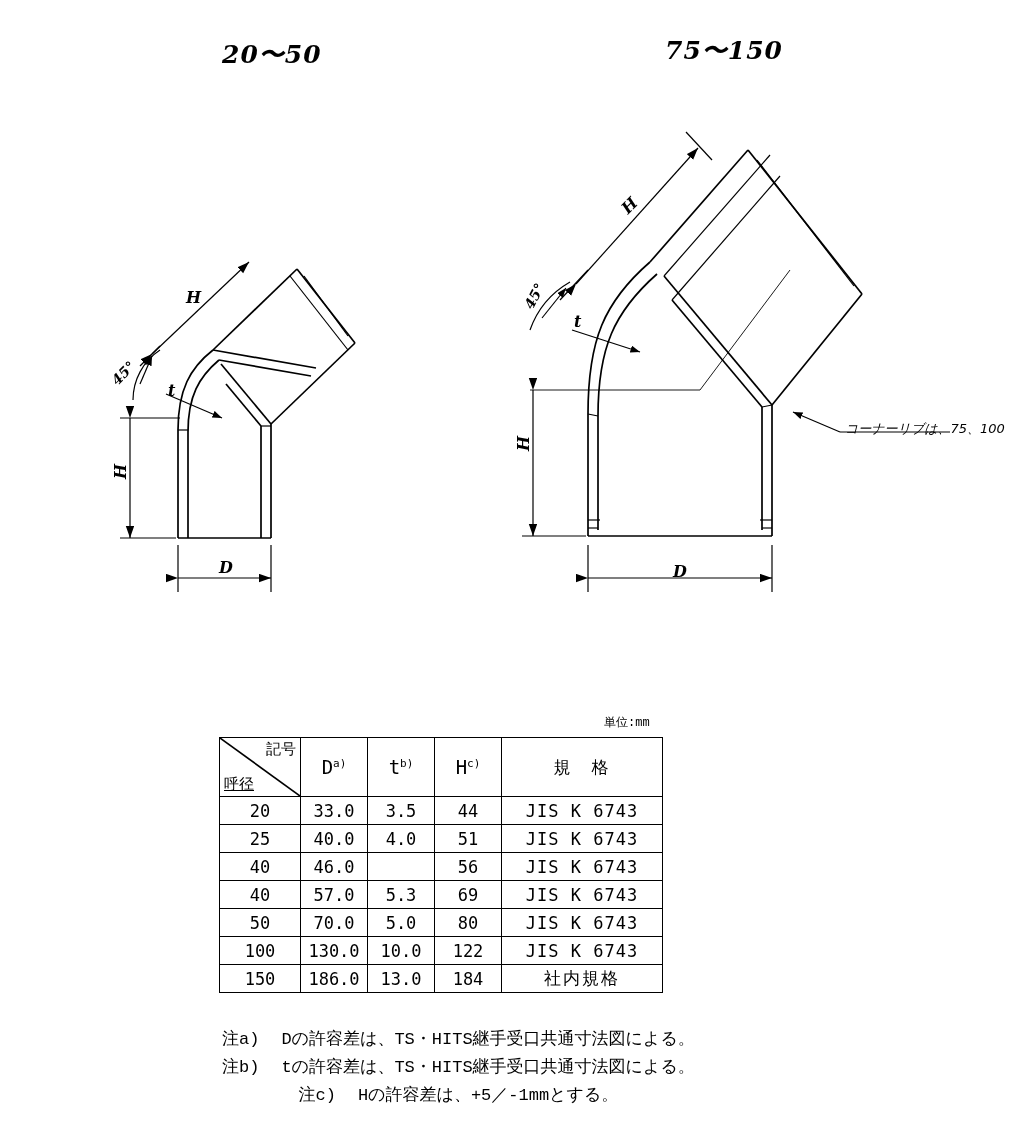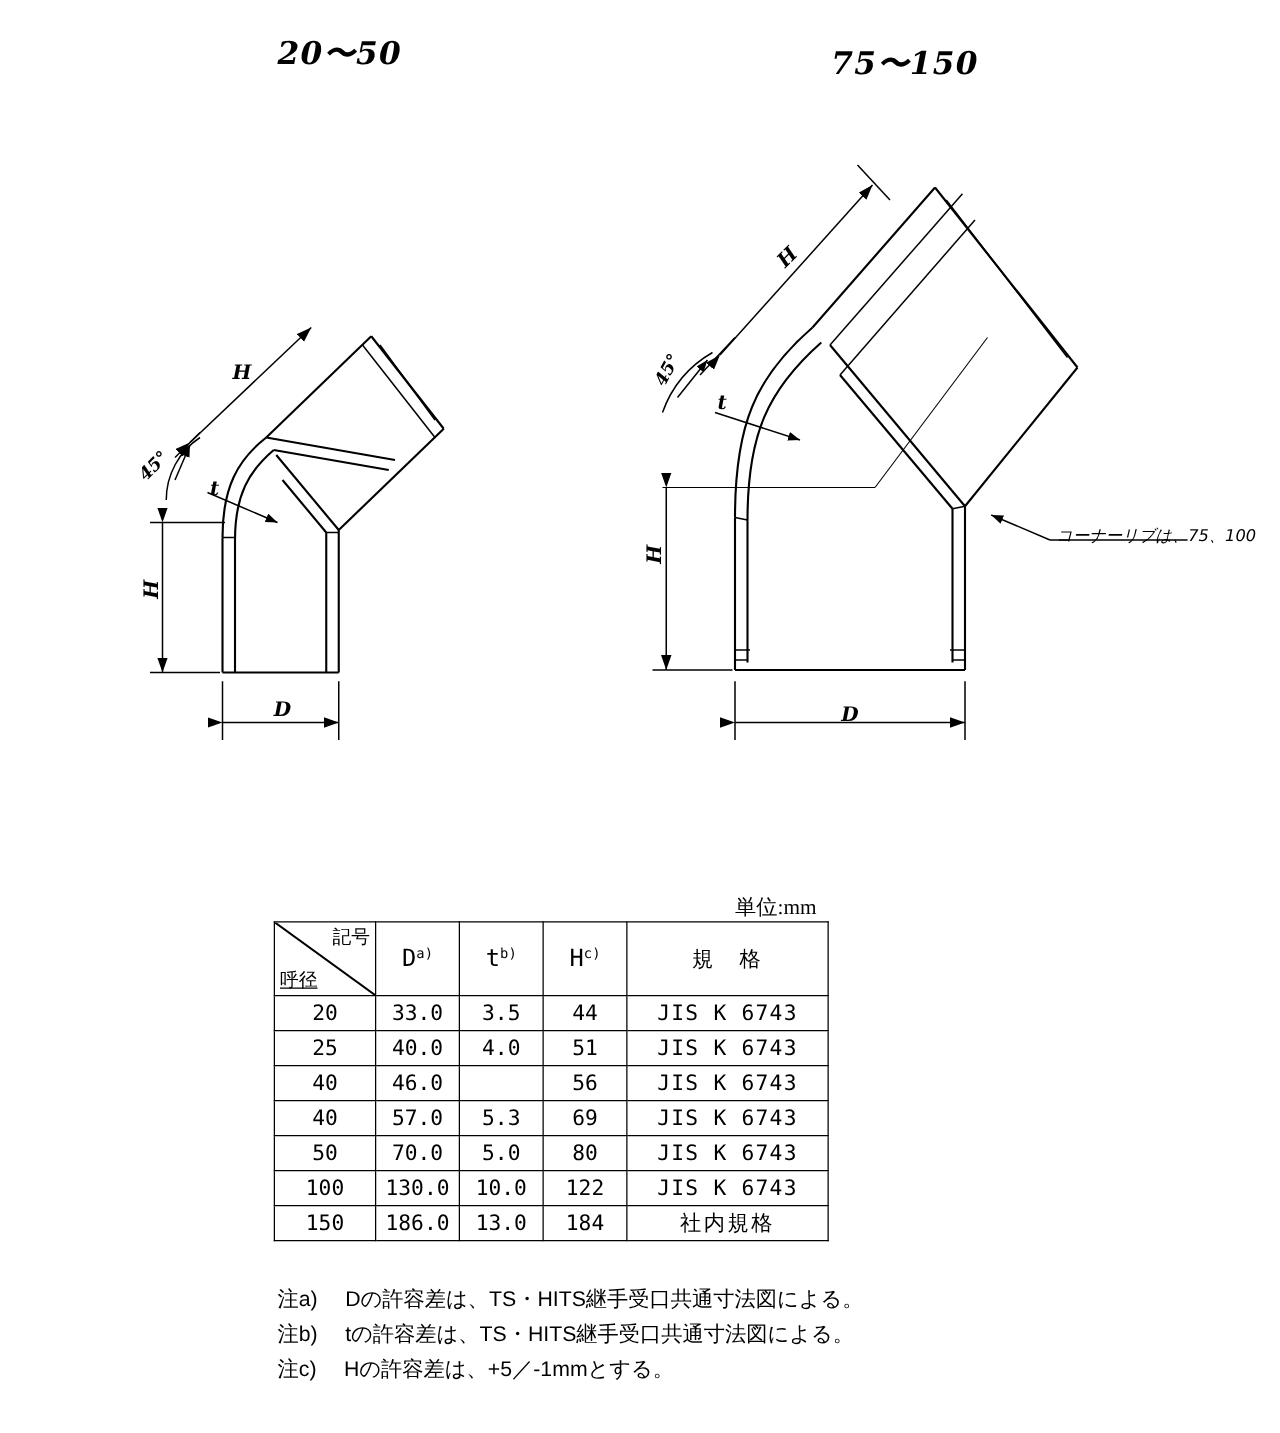--- a/index.html
+++ b/index.html
@@ -21,37 +21,37 @@
   }
   .hdr {
     position: absolute;
     font-family: "DejaVu Serif", serif;
     font-style: italic;
     font-weight: bold;
     font-size: 25px;
     letter-spacing: 1px;
     white-space: nowrap;
   }
-  #hdr-small { left: 222px; top: 26px; }
+  #hdr-small { left: 222px; top: 38px; }
   #hdr-large { left: 665px; top: 34px; }
 
   svg.draw {
     position: absolute;
     left: 0; top: 0;
     width: 1024px;
     height: 1146px;
     pointer-events: none;
   }
 
   .unit {
     position: absolute;
-    left: 588px;
+    left: 604px;
     top: 714px;
-    font-family: Liberation Serif, serif;
-    font-size: 17px;
+    font-family: Liberation Mono, monospace;
+    font-size: 12px;
     white-space: nowrap;
   }
 
   .tbl-wrap {
     position: absolute;
     left: 219px;
     top: 737px;
   }
   table.spec {
     border-collapse: collapse;
@@ -105,23 +105,24 @@
   }
   .sup {
     font-size: 11px;
     vertical-align: super;
   }
 
   .notes {
     position: absolute;
     left: 222px;
     top: 1026px;
-    font-family: Liberation Sans, sans-serif;
+    font-family: Liberation Mono, monospace;
     font-size: 17px;
     line-height: 28px;
+    text-align: center;
   }
   .notes div { white-space: nowrap; }
   .note-key { letter-spacing: 0px; }
   .note-gap { display: inline-block; width: 22px; }
 
   .lbl {
     position: absolute;
     font-family: "DejaVu Serif", serif;
     font-style: italic;
     font-weight: bold;

